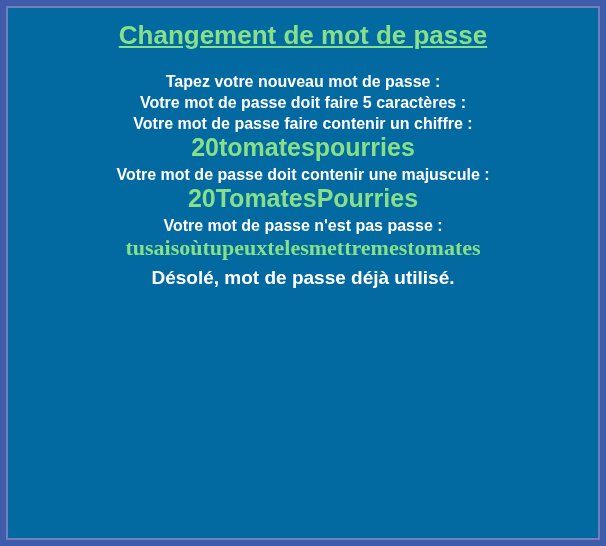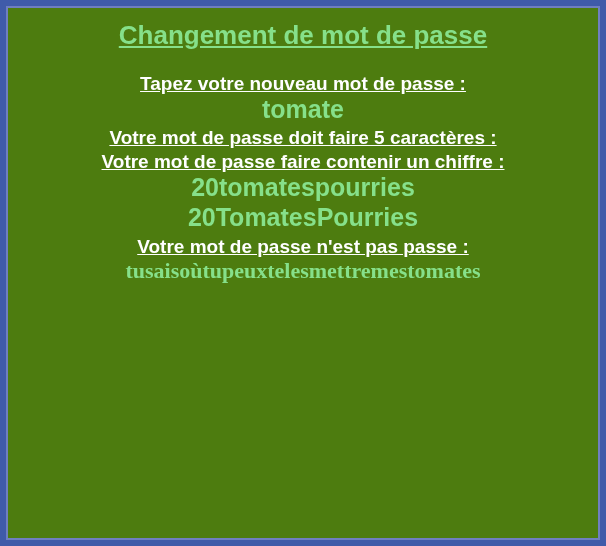--- a/index.html
+++ b/index.html
@@ -12,21 +12,21 @@
     background: #3f5ba9;
     font-family: "Liberation Sans", sans-serif;
     overflow: hidden;
   }
   .frame {
     position: absolute;
     left: 6px;
     top: 6px;
     width: 594px;
     height: 534px;
-    background: #4d7c0f;
+    background: #0369a1;
     border: 2px solid #6f7fc0;
     box-sizing: border-box;
   }
   .content {
     position: absolute;
     left: 0;
     top: 0;
     width: 100%;
     height: 100%;
     display: flex;
@@ -40,26 +40,25 @@
     font-weight: bold;
     font-size: 26px;
     text-decoration: underline;
     letter-spacing: 0px;
     margin-bottom: 20px;
     text-align: center;
   }
   .prompt {
     color: #ffffff;
     font-weight: bold;
-    font-size: 19px;
+    font-size: 16px;
     text-align: center;
     line-height: 1.05;
     margin: 3px 0 1px 0;
     white-space: nowrap;
-    text-decoration: underline;
   }
   .answer {
     color: #86e08a;
     font-weight: bold;
     font-size: 25px;
     text-align: center;
     line-height: 1.05;
     margin: 1px 0 3px 0;
     white-space: nowrap;
   }
@@ -78,28 +77,29 @@
 </style>
 </head>
 <body>
 
 <div class="frame">
   <div class="content">
 
     <div class="title">Changement de mot de passe</div>
 
     <div class="prompt">Tapez votre nouveau mot de passe :</div>
-    <div class="answer">tomate</div>
 
     <div class="prompt">Votre mot de passe doit faire 5 caractères :</div>
 
     <div class="prompt">Votre mot de passe faire contenir un chiffre :</div>
     <div class="answer">20tomatespourries</div>
 
+    <div class="prompt">Votre mot de passe doit contenir une majuscule :</div>
     <div class="answer">20TomatesPourries</div>
 
     <div class="prompt">Votre mot de passe n'est pas passe :</div>
     <div class="answer small">tusaisoùtupeuxtelesmettremestomates</div>
 
 
+    <div class="final">Désolé, mot de passe déjà utilisé.</div>
 
   </div>
 </div>
 
 </body></html>

